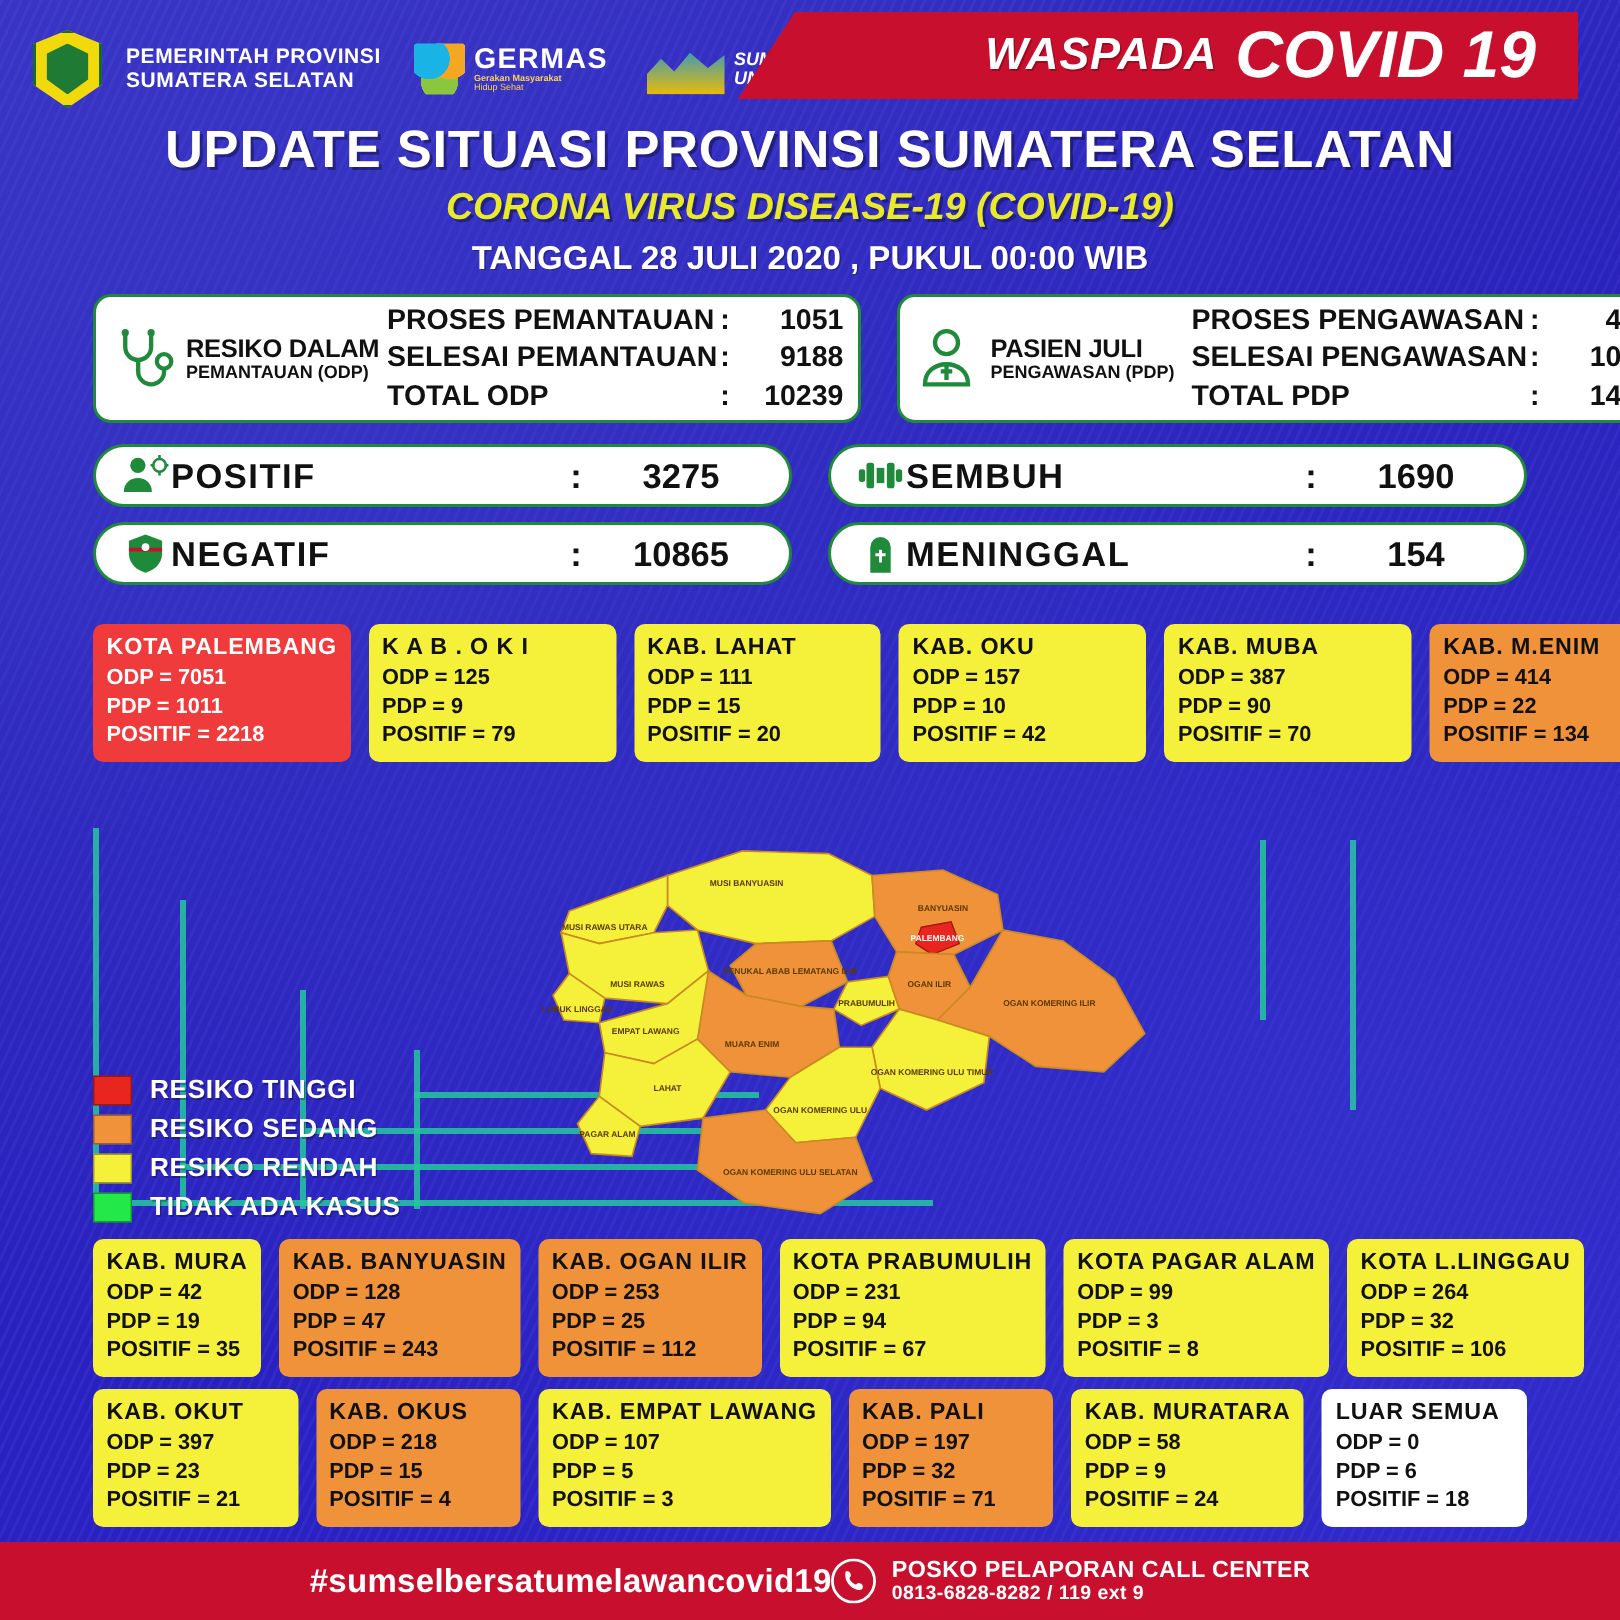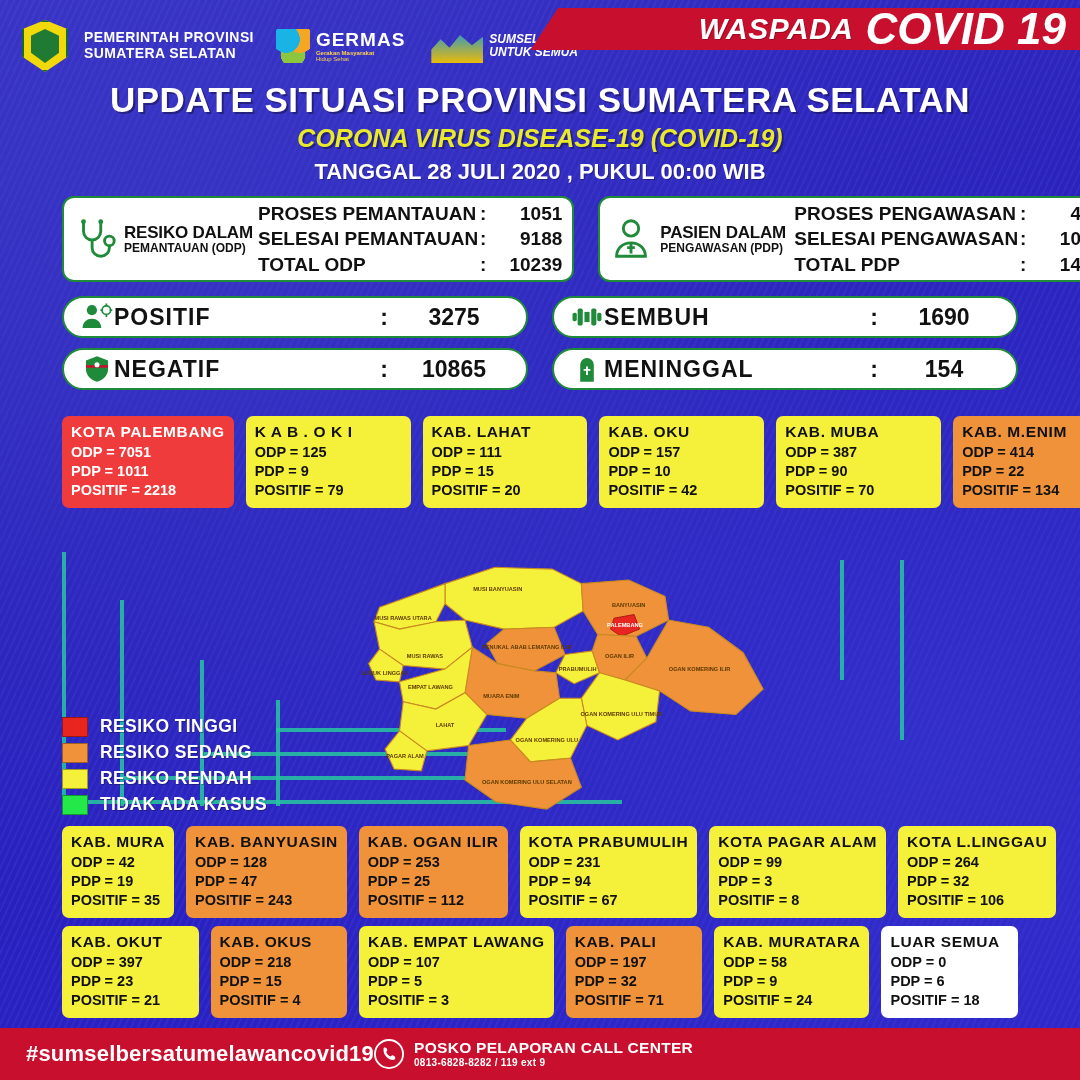--- a/index.html
+++ b/index.html
@@ -16,25 +16,25 @@
     background:
       radial-gradient(ellipse at 20% 30%, rgba(60,60,200,0.55) 0%, rgba(40,40,190,0) 55%),
       radial-gradient(ellipse at 85% 70%, rgba(60,60,210,0.5) 0%, rgba(40,40,190,0) 60%),
       repeating-linear-gradient(115deg, rgba(255,255,255,0.035) 0px, rgba(255,255,255,0.035) 2px, rgba(0,0,0,0.03) 2px, rgba(0,0,0,0.03) 6px),
       linear-gradient(160deg, #3a34c8 0%, #2a22c0 40%, #2a22cc 100%);
   }
 
   
   .topbar { position: absolute; top: 0; left: 0; width: 1080px; height: 78px; }
   .waspada-band {
-    position: absolute; top: 8px; left: 520px; width: 560px; height: 42px;
+    position: absolute; top: 8px; left: 492px; width: 560px; height: 58px;
     background: #c8102e;
     clip-path: polygon(38px 0, 560px 0, 560px 58px, 0 58px);
     display: flex; align-items: center; justify-content: flex-end;
-    padding-right: 14px; gap: 12px;
+    padding-right: 28px; gap: 12px;
   }
   .waspada-text {
     color: #ffffff; font-size: 30px; font-weight: bold; font-style: italic;
     letter-spacing: 0.5px; text-shadow: 1px 1px 0 rgba(0,0,0,0.25);
   }
   .covid-text {
     color: #ffffff; font-size: 44px; font-weight: bold; font-style: italic;
     letter-spacing: 0px; line-height: 1;
   }
 
@@ -143,29 +143,29 @@
 
   
   .legend { position: absolute; top: 716px; left: 62px; width: 260px; }
   .lg-item { display: flex; align-items: center; gap: 12px; margin-bottom: 5px; }
   .lg-sw { width: 26px; height: 20px; border: 1px solid rgba(0,0,0,0.35); }
   .lg-tx { color: #ffffff; font-size: 17.5px; font-weight: bold; letter-spacing: 0.4px; text-shadow: 1px 1px 0 rgba(0,0,0,0.3); }
 
   
   .footer {
     position: absolute; bottom: 0; left: 0; width: 1080px; height: 52px;
-    background: #c8102e; display: flex; align-items: center; justify-content: flex-start;
+    background: #c8102e; display: flex; align-items: center; justify-content: center;
     padding: 0 26px;
   }
   .hashtag { color: #ffffff; font-size: 22px; font-weight: bold; letter-spacing: 0.2px; }
   .callcenter { display: flex; align-items: center; gap: 10px; }
   .call-ico { width: 30px; height: 30px; color: #ffffff; }
   .call-tx { color: #ffffff; line-height: 1.15; }
   .call-tx .t1 { font-size: 15.5px; font-weight: bold; letter-spacing: 0.3px; }
-  .call-tx .t2 { font-size: 10px; font-weight: bold; letter-spacing: 0.3px; }
+  .call-tx .t2 { font-size: 13px; font-weight: bold; letter-spacing: 0.3px; }
 </style>
 </head>
 <body>
 
 <div id="root">
 
   <div class="topbar">
     <div class="logo-row">
       <div class="crest"></div>
       <div class="gov-text">
@@ -237,21 +237,21 @@
       </div>
 
       <div class="panel">
         <div class="panel-left">
           <svg class="panel-ico" viewBox="0 0 48 48">
             <circle cx="24" cy="13" r="8" fill="none" stroke="#1f8a3a" stroke-width="3"></circle>
             <path d="M9 42c0-9 7-14 15-14s15 5 15 14z" fill="none" stroke="#1f8a3a" stroke-width="3"></path>
             <path d="M24 29v10M20 33h8" stroke="#1f8a3a" stroke-width="3"></path>
           </svg>
           <div class="panel-cap">
-            <div class="c1">PASIEN DALAM</div>
+            <div class="c1">PASIEN JULI</div>
             <div class="c2">PENGAWASAN (PDP)</div>
           </div>
         </div>
         <div class="panel-lines">
           <div class="pline">
             <span class="lbl">PROSES PENGAWASAN</span>
             <span class="sep">:</span>
             <span class="val">458</span>
           </div>
           <div class="pline">

